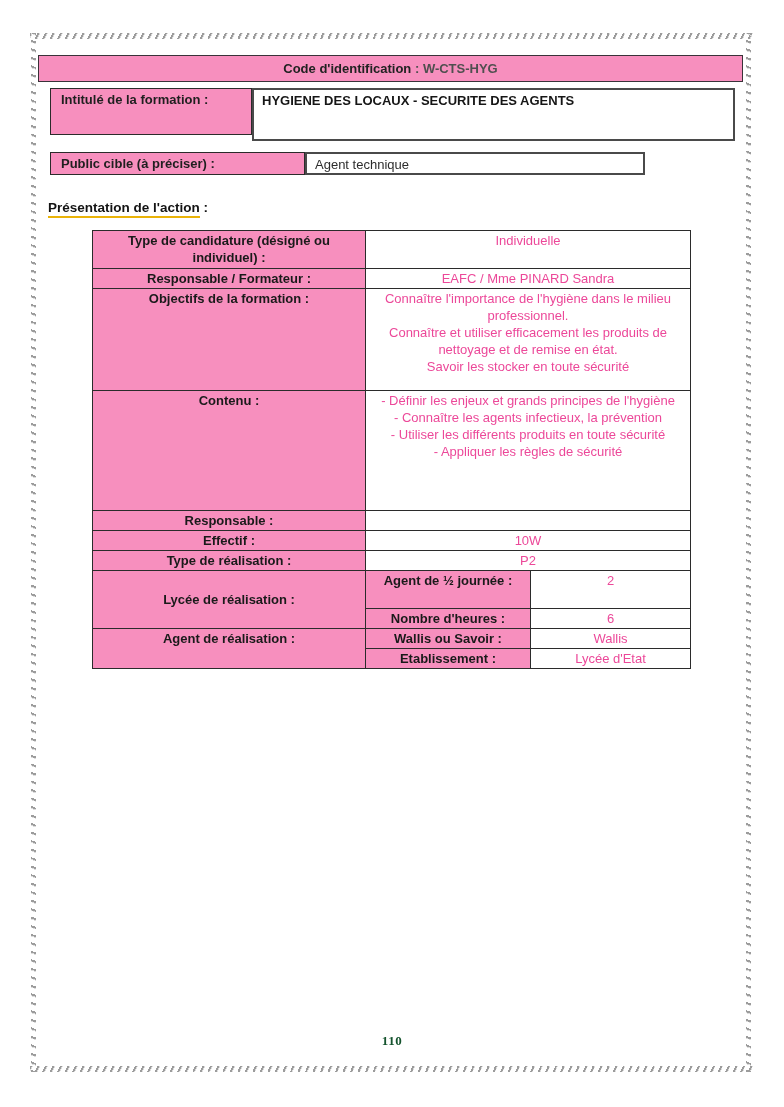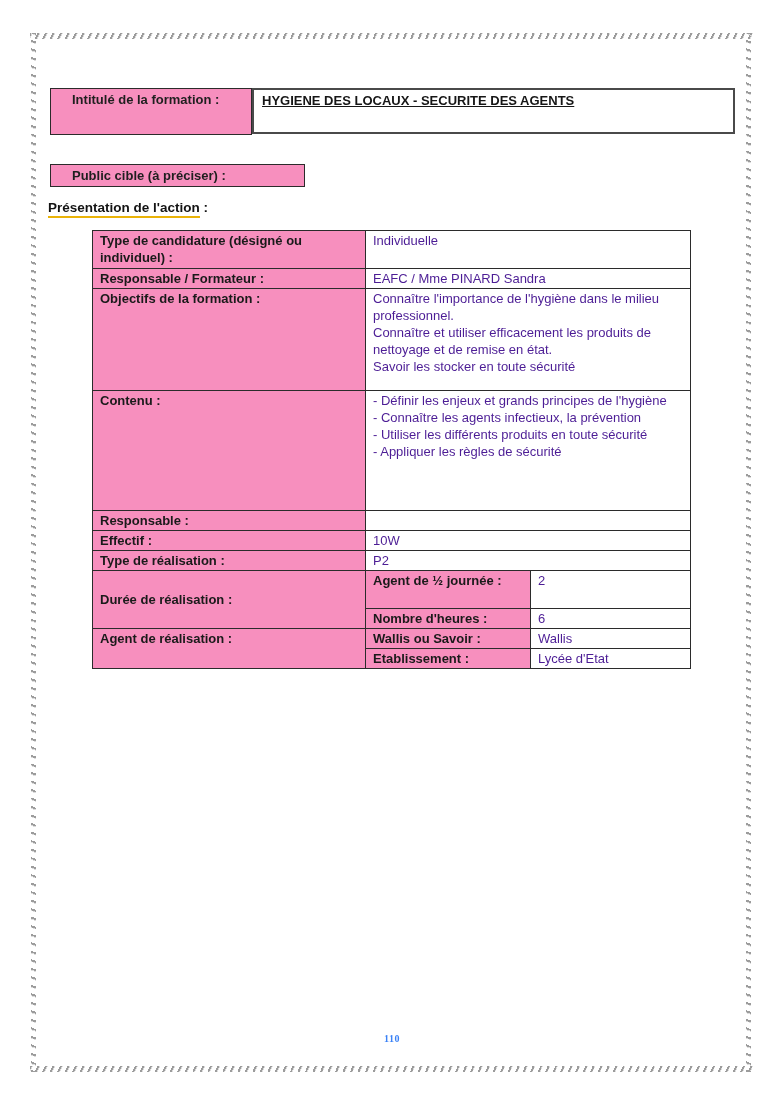--- a/index.html
+++ b/index.html
@@ -34,89 +34,96 @@
     font-size:13px; font-weight:bold;
   }
   .banner .lbl { color:#222222; }
   .banner .val { color:#4f4f4f; white-space:pre; }
 
   .row-abs { position:absolute; display:flex; align-items:stretch; }
   .cell-pink {
     background:#F78FBE;
     border:1px solid #2b2b2b;
     font-weight:bold; font-size:13px; line-height:17px;
-    padding:2px 21px;
+    padding:2px 10px;
   }
   .cell-white {
     background:#ffffff;
     border:2px solid #4a4a4a;
     font-size:13px; line-height:17px;
     padding:2px 8px;
   }
 
   .intitule-row { left:50px; top:88px; }
   .intitule-row .cell-pink { width:202px; height:47px; }
-  .intitule-row .cell-white { width:483px; height:46px; font-weight:bold; color:#161616;text-decoration:underline; }
+  .intitule-row .cell-white { width:483px; height:53px; font-weight:bold; color:#161616; }
 
-  .public-row { left:50px; top:152px;margin-top:12px; }
+  .public-row { left:50px; top:152px; }
   .public-row .cell-pink { width:255px; height:23px; padding-top:2px; }
   .public-row .cell-white { width:340px; height:23px; color:#2d2d2d; }
 
   .section-heading {
     position:absolute; left:48px; top:200px;
     font-size:13.5px; font-weight:bold; color:#141414;
   }
   .section-heading .u { border-bottom:2px solid #eab308; padding-bottom:1px; }
 
   table.main {
     position:absolute; left:92px; top:230px;
     width:598px;
     border-collapse:collapse;
     table-layout:fixed;
     font-size:13px; line-height:17px;
   }
   table.main td {
     border:1px solid #2b2b2b;
     vertical-align:top;
     padding:1px 7px;
+    text-align:center;
   }
   td.lbl {
     background:#F78FBE;
     font-weight:bold; color:#1a1a1a;
   }
   td.val {
-    background:#ffffff; color:#4c1d95;
+    background:#ffffff; color:#ec4899;
     white-space:pre-line;
   }
   .footer-page {
     position:absolute; top:1033px; left:0; width:100%;
     text-align:center;
     font-family:"Liberation Serif", serif;
-    font-weight:bold; font-size:10px; color:#3b82f6;
+    font-weight:bold; font-size:13px; color:#14532d;
     letter-spacing:0.5px;
   }
 </style>
 </head>
 <body>
 
 <div class="page">
 
   <div class="frame-top"></div>
   <div class="frame-bottom"></div>
   <div class="frame-left"></div>
   <div class="frame-right"></div>
 
+  <div class="banner">
+    <span class="lbl">Code d'identification</span>
+      <span class="val"> : </span>
+      <span class="val">W-CTS-HYG</span>
+  </div>
 
   <div class="row-abs intitule-row">
     <div class="cell-pink">Intitulé de la formation :</div>
     <div class="cell-white">HYGIENE DES LOCAUX - SECURITE DES AGENTS</div>
   </div>
 
   <div class="row-abs public-row">
     <div class="cell-pink">Public cible (à préciser) :</div>
+    <div class="cell-white">Agent technique</div>
   </div>
 
   <div class="section-heading">
     <span class="u">Présentation de l'action</span><span> :</span>
   </div>
 
   <table class="main">
     <colgroup>
       <col style="width:273px">
         <col style="width:165px">
@@ -150,21 +157,21 @@
     </tr>
     <tr>
       <td class="lbl" style="height:18px">Effectif :</td>
       <td class="val" colspan="2">10W</td>
     </tr>
     <tr>
       <td class="lbl" style="height:18px">Type de réalisation :</td>
       <td class="val" colspan="2">P2</td>
     </tr>
     <tr>
-      <td class="lbl" rowspan="2" style="height:56px; vertical-align:middle">Durée de réalisation :</td>
+      <td class="lbl" rowspan="2" style="height:56px; vertical-align:middle">Lycée de réalisation :</td>
       <td class="lbl" style="height:38px">Agent de ½ journée :</td>
       <td class="val">2</td>
     </tr>
     <tr>
       <td class="lbl" style="height:18px">Nombre d'heures :</td>
       <td class="val">6</td>
     </tr>
     <tr>
       <td class="lbl" rowspan="2" style="height:36px">Agent de réalisation :</td>
       <td class="lbl" style="height:18px">Wallis ou Savoir :</td>

